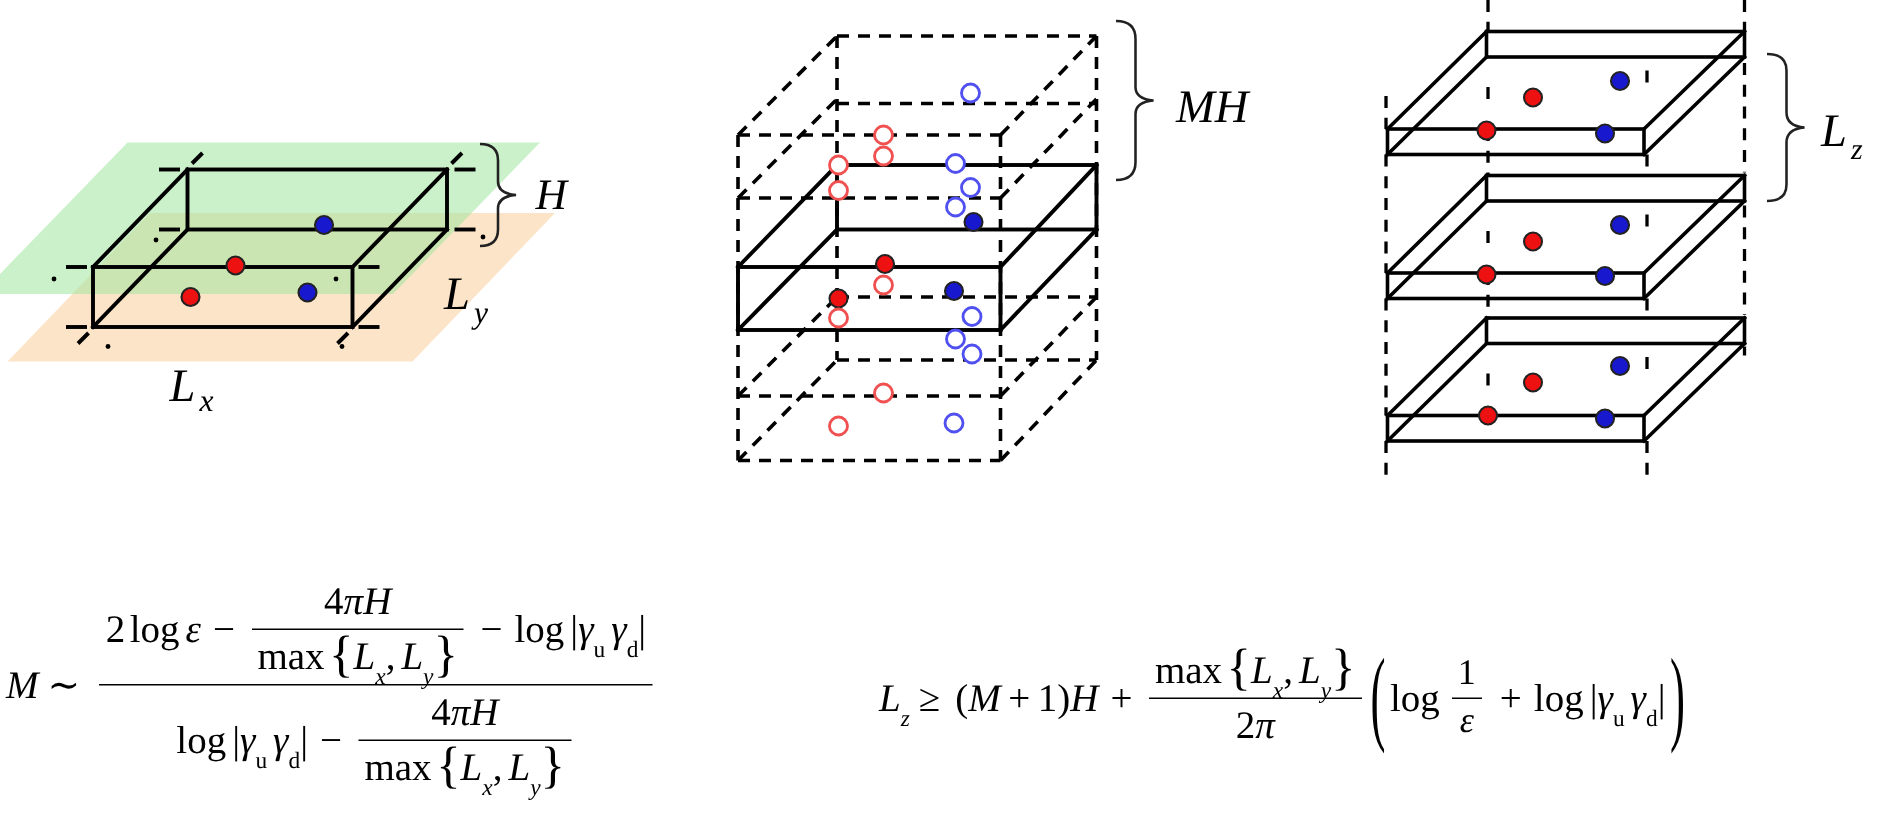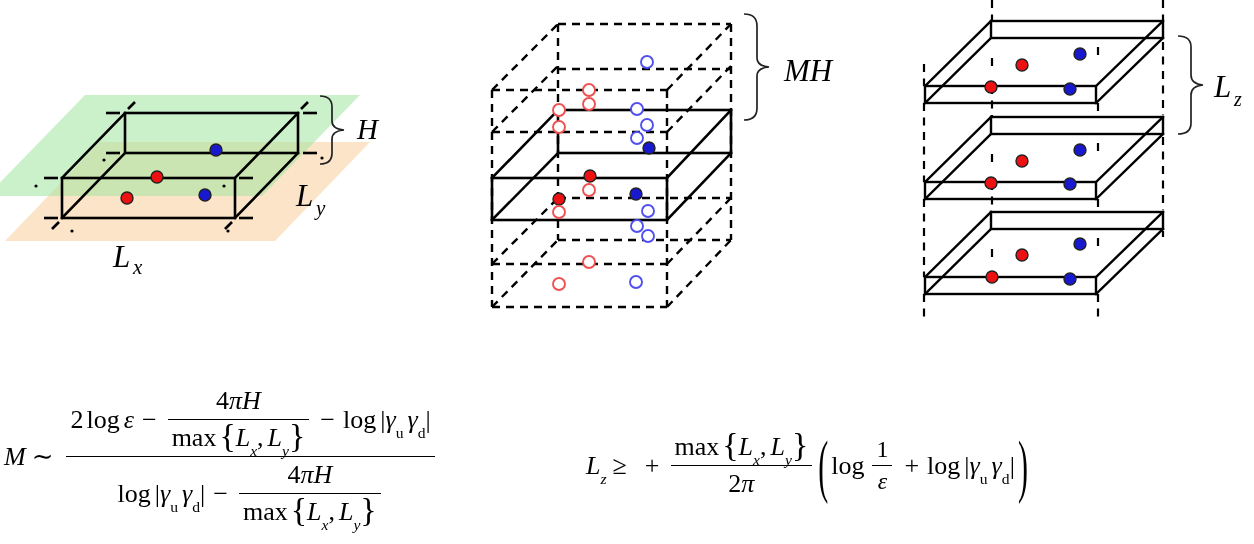--- a/index.html
+++ b/index.html
@@ -264,20 +264,21 @@
           <span class="run"><span class="mr">max</span><span class="cbr">{</span><span class="it">L</span><sub class="it">x</sub><span class="cm">,</span><span class="it">L</span><sub class="it">y</sub><span class="cbr">}</span></span>
         </div>
       </div>
     </div>
   </div>
 </div>
 
 <div class="formula" style="left:586px;top:432px;">
   <span class="run"><span class="it">L</span><sub class="it">z</sub></span>
   <span class="run rel">≥</span>
+  <span class="run"><span>(</span><span class="it">M</span><span class="opn">+</span><span>1</span><span>)</span><span class="it">H</span></span>
   <span class="run op">+</span>
   <div class="frac">
     <div class="fnum">
       <span class="run"><span class="mr">max</span><span class="cbr">{</span><span class="it">L</span><sub class="it">x</sub><span class="cm">,</span><span class="it">L</span><sub class="it">y</sub><span class="cbr">}</span></span>
     </div>
     <div class="fbar"></div>
     <div class="fden">
       <span class="run"><span>2</span><span class="it">π</span></span>
     </div>
   </div>

